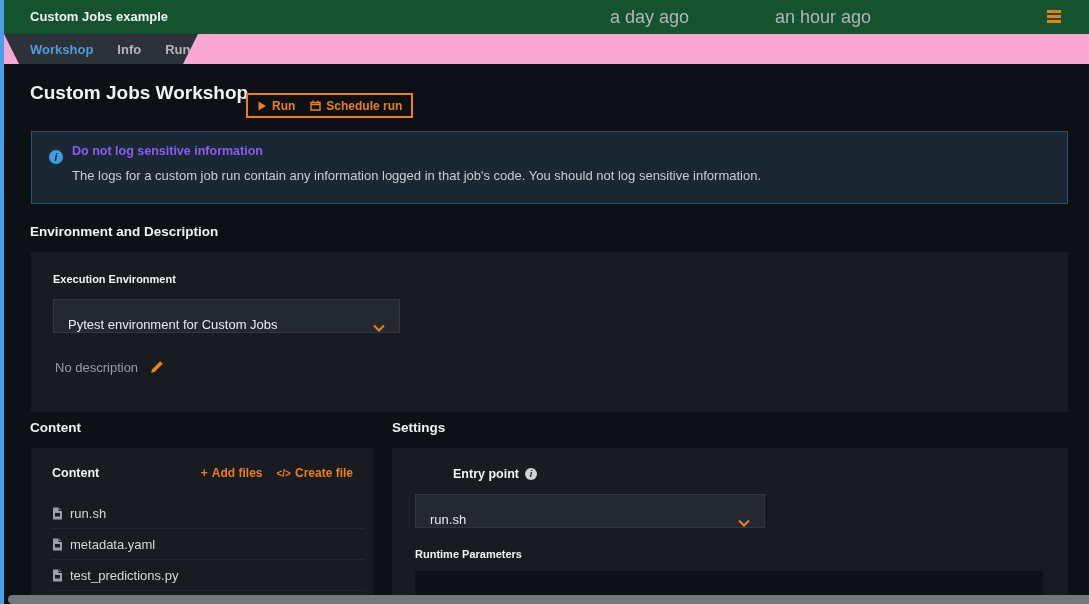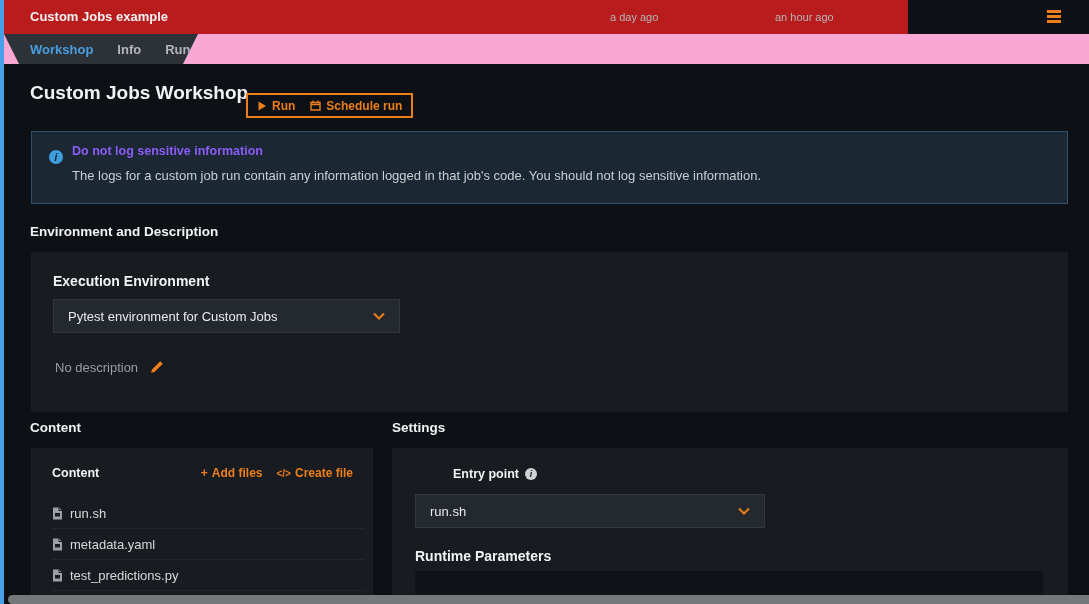--- a/index.html
+++ b/index.html
@@ -4,23 +4,23 @@
 <style>
   html,body{margin:0;padding:0;background:#0d1014;}
   body{width:1089px;height:604px;position:relative;overflow:hidden;
        font-family:"Liberation Sans",sans-serif;-webkit-font-smoothing:antialiased;}
   .screen{position:absolute;inset:0;background:#0d1014;}
 
   
   .left-accent{position:absolute;left:0;top:0;width:4px;height:604px;background:#4aa0e8;z-index:50;}
 
   
-  .topbar{position:absolute;left:0;top:0;width:908px;height:34px;background:#b91c1c;}
+  .topbar{position:absolute;left:0;top:0;width:1089px;height:34px;background:#14532d;}
   .topbar-title{position:absolute;left:30px;top:0;line-height:34px;font-size:13px;font-weight:700;color:#f1f2f3;}
-  .time{position:absolute;top:0;line-height:34px;font-size:11px;color:#b3b6b9;}
+  .time{position:absolute;top:0;line-height:34px;font-size:18px;color:#b3b6b9;}
   .time-left{left:610px;}
   .time-right{left:775px;}
   .hamburger{position:absolute;left:1044px;top:8px;width:22px;height:18px;background:none;border:none;cursor:pointer;padding:2px 3px;}
   .hamburger span{display:block;width:14px;height:3px;background:#ec7f1c;margin:0 0 2px 0;}
 
   
   .tabbar{position:absolute;left:0;top:34px;width:1089px;height:30px;background:#f9a8d4;}
   .tab-trapezoid{position:absolute;left:4px;top:0;width:194px;height:30px;background:#2d3239;
     clip-path:polygon(0 0,100% 0,calc(100% - 15px) 100%,15px 100%);
     display:flex;align-items:center;gap:24px;padding-left:26px;box-sizing:border-box;}
@@ -47,23 +47,23 @@
   .h-env{left:30px;top:224px;}
   .h-content{left:30px;top:420px;}
   .h-settings{left:392px;top:420px;}
 
   
   .panel{position:absolute;background:#181b20;}
   .env-panel{left:31px;top:252px;width:1037px;height:160px;}
   .content-panel{left:31px;top:448px;width:342px;height:156px;}
   .settings-panel{left:392px;top:448px;width:676px;height:156px;}
 
-  .field-label{position:absolute;font-size:14px;font-weight:700;color:#f1f2f3;}
+  .field-label{position:absolute;font-size:11px;font-weight:700;color:#f1f2f3;}
   .select{position:absolute;height:34px;background:#24282f;border:1px solid #32363d;box-sizing:border-box;
-    display:flex;align-items:center;justify-content:space-between;padding:0 14px;cursor:pointer;}
+    display:flex;align-items:flex-end;justify-content:space-between;padding:0 14px;cursor:pointer;}
   .select .sel-value{font-size:13px;color:#e9ebed;}
   .env-select{left:22px;top:47px;width:347px;}
   .entry-select{left:23px;top:46px;width:350px;}
 
   .no-desc{position:absolute;left:24px;top:108px;display:flex;align-items:flex-start;gap:12px;}
   .no-desc span{font-size:13px;color:#989ea3;}
   .icon-btn{background:none;border:none;padding:0;cursor:pointer;display:flex;align-items:center;}
 
   
   .content-head{position:absolute;left:21px;right:20px;top:18px;display:flex;align-items:center;justify-content:space-between;}

